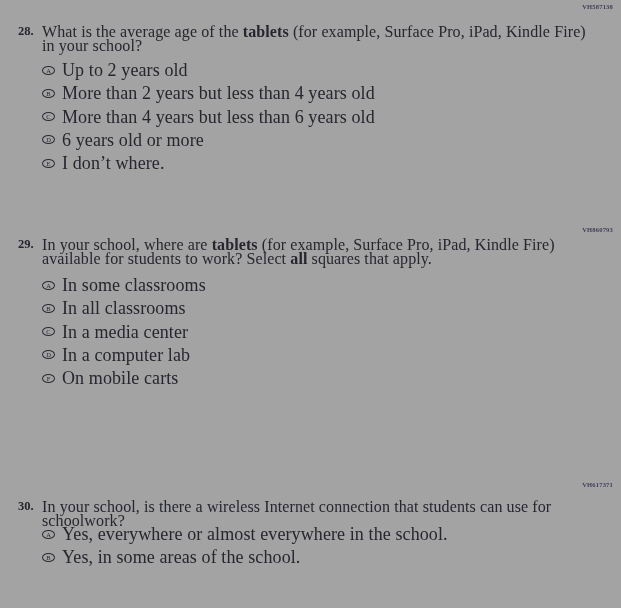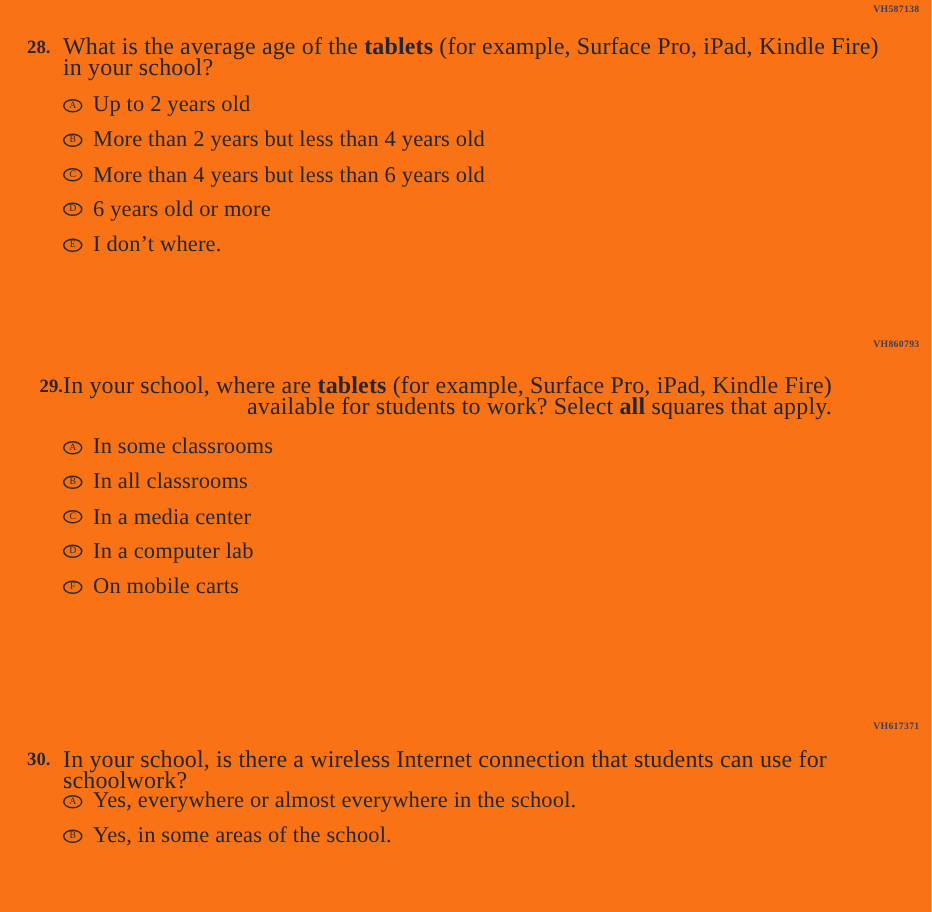--- a/index.html
+++ b/index.html
@@ -2,42 +2,42 @@
 <html><head>
 <meta charset="utf-8">
 <style>
   * { margin: 0; padding: 0; box-sizing: border-box; }
   html, body { background: #ffffff; }
   body { font-family: "Liberation Serif", "DejaVu Serif", serif; }
   .page {
     position: relative;
     width: 621px;
     height: 608px;
-    background: #f97316;
+    background: #a3a3a3;
     overflow: hidden;
     color: #26262e;
   }
   section.question { position: absolute; left: 0; width: 621px; }
   #q28 { top: 3px; }
   #q29 { top: 226px; }
   #q30 { top: 481px; }
 
   .qcode {
     text-align: right;
     padding-right: 8px;
     height: 8px;
     font-size: 6.5px;
     line-height: 8px;
     font-weight: bold;
     letter-spacing: 0.2px;
     color: #3e3e5a;
   }
   .qrow { display: flex; }
   #q28 .qrow { margin-top: 14px; }
-  #q29 .qrow { margin-top: 17px; text-align: right; }
+  #q29 .qrow { margin-top: 4px; }
   #q30 .qrow { margin-top: 11px; }
   .qnum {
     width: 24px;
     margin-left: 18px;
     flex: 0 0 24px;
     font-weight: bold;
     font-size: 12.5px;
     line-height: 13.5px;
   }
   .qtext { font-size: 16px; line-height: 13.5px; letter-spacing: 0.1px; }
@@ -65,21 +65,21 @@
     display: inline-flex;
     align-items: center;
     justify-content: center;
   }
   .bletter {
     font-size: 6.5px;
     line-height: 7px;
     color: #2a2a33;
     transform: translateY(-0.3px);
   }
-  .olabel { font-size: 15px; line-height: 14px; letter-spacing: 0.1px; }
+  .olabel { font-size: 18px; line-height: 14px; letter-spacing: 0.1px; }
 </style>
 </head>
 <body>
 
 <div class="page">
 
   <section class="question" id="q28">
     <div class="qcode">VH587138</div>
     <div class="qrow">
       <div class="qnum">28.</div>

